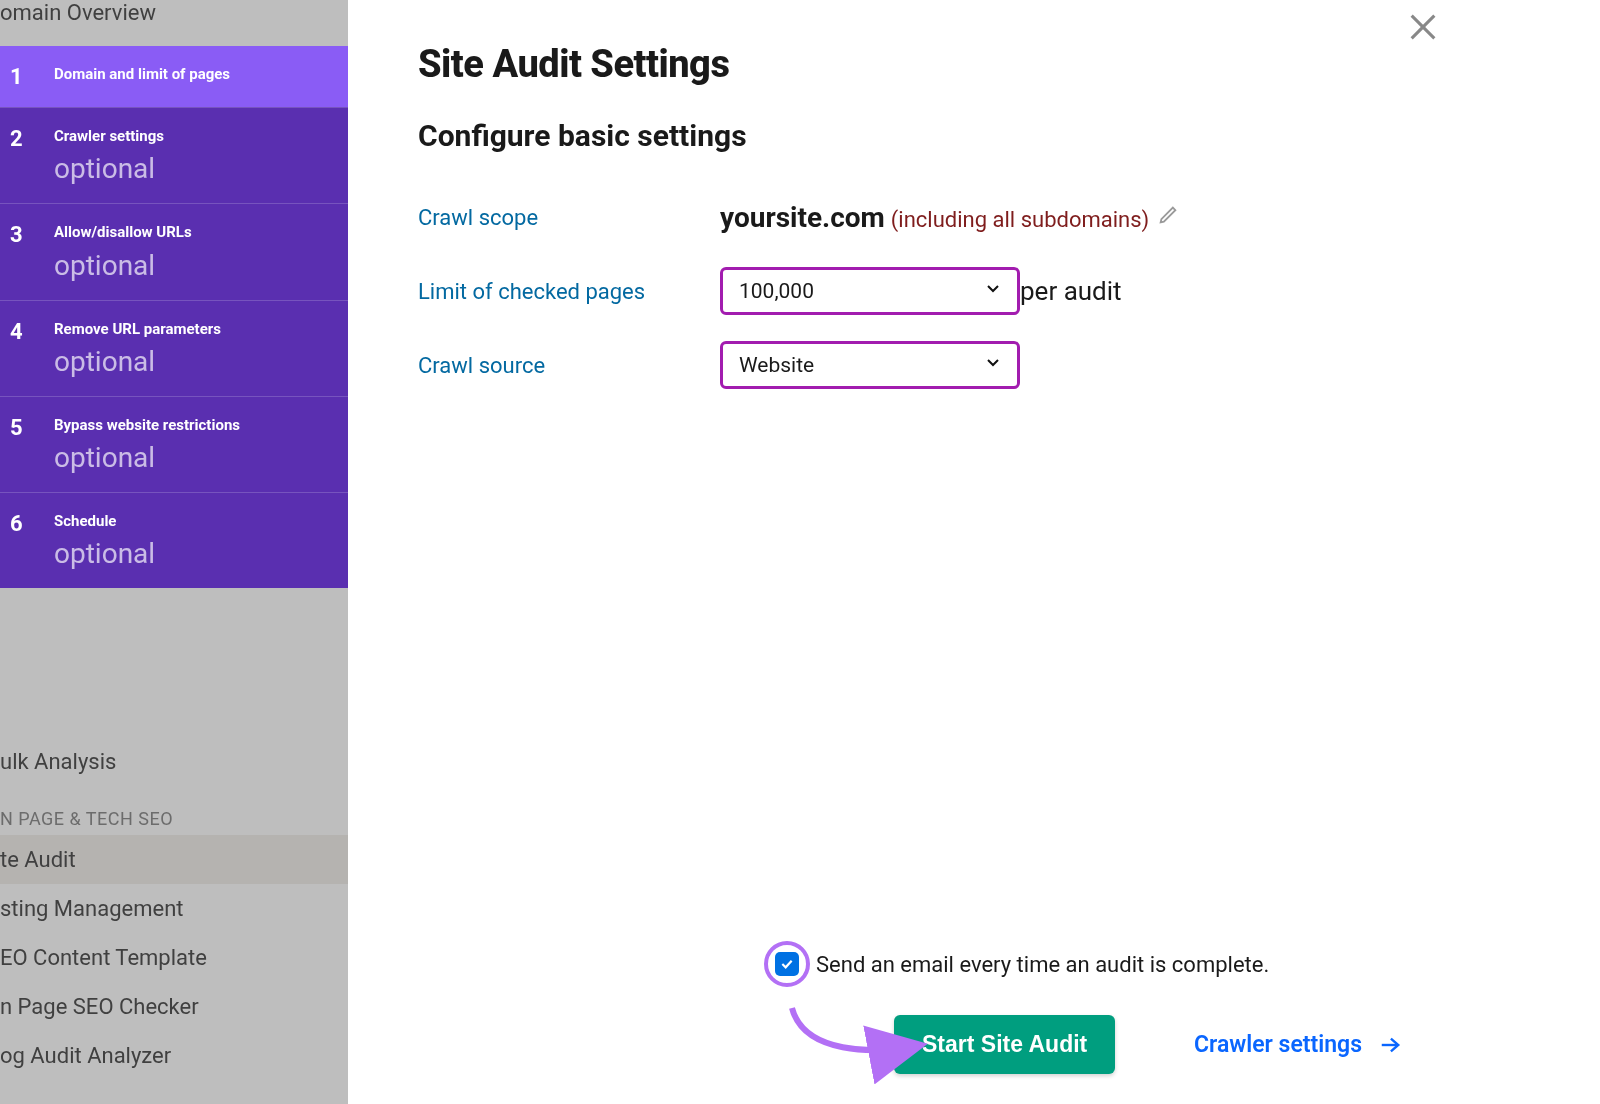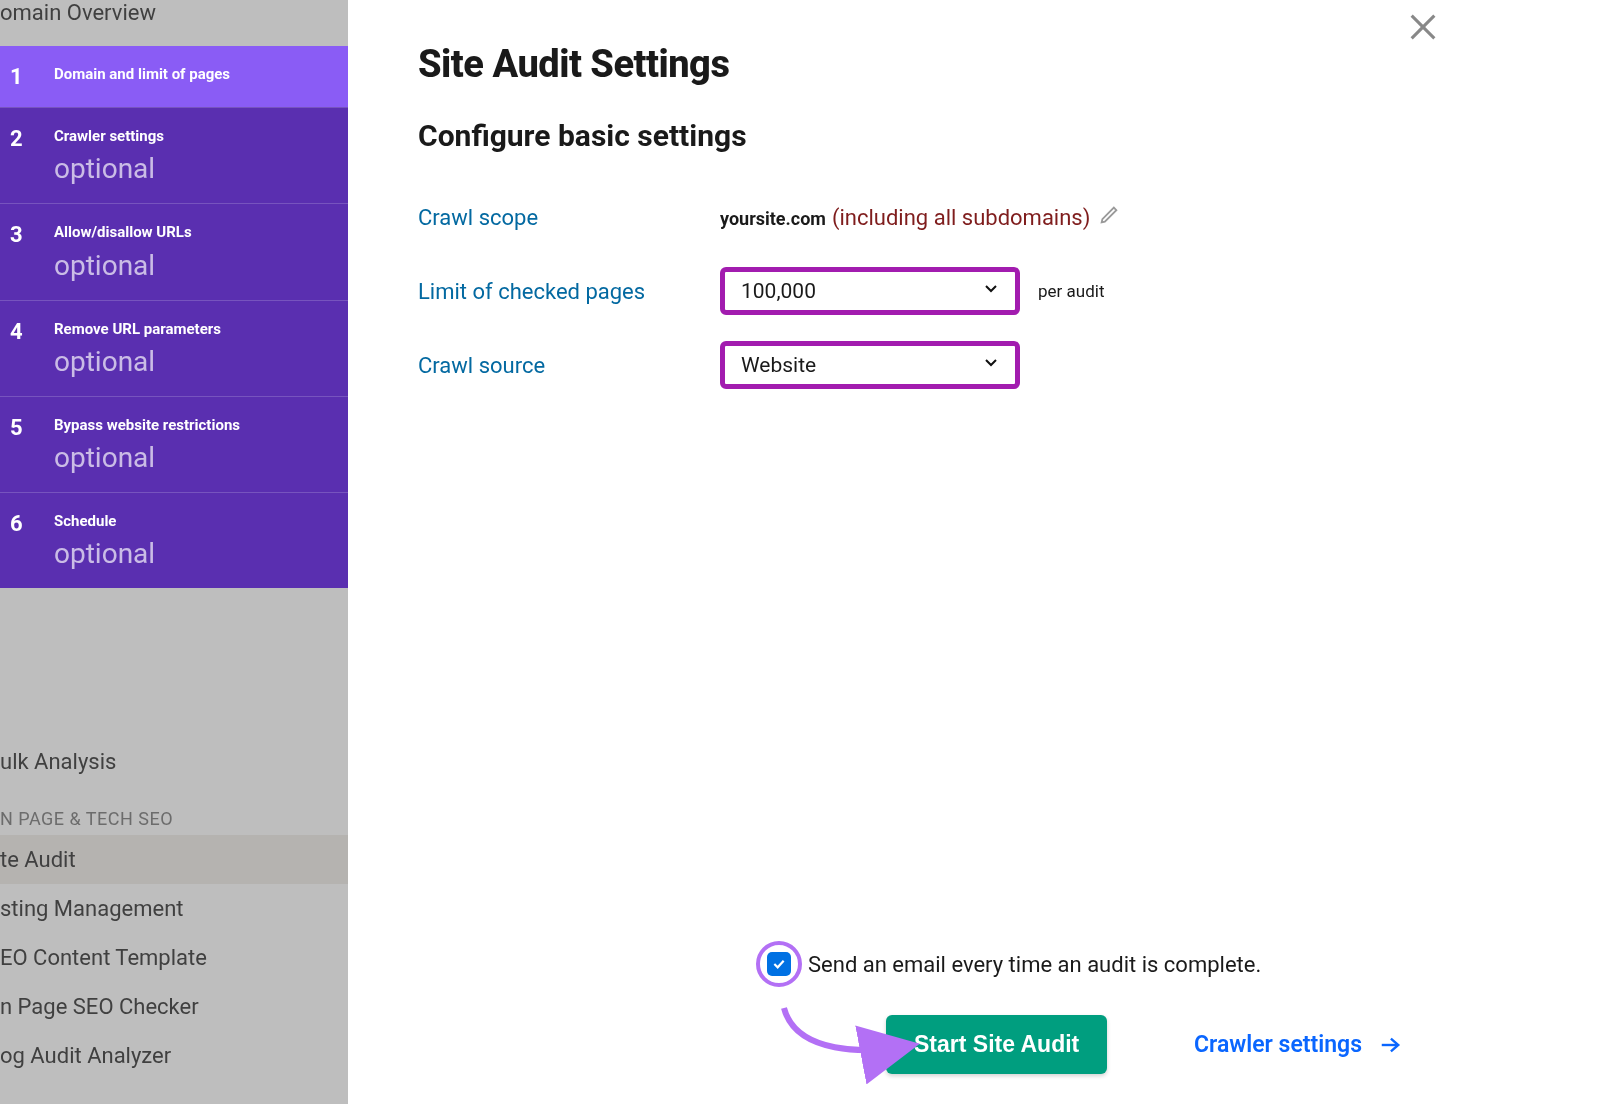--- a/index.html
+++ b/index.html
@@ -27,31 +27,31 @@
   .close { position:absolute; right:24px; top:10px; cursor:pointer; color:#888; }
   .close svg { width:34px; height:34px; stroke:#888; stroke-width:2.2; }
 
   .content { padding:42px 0 0 70px; }
   h1 { font-size:38px; font-weight:800; letter-spacing:-0.5px; }
   h2 { font-size:30px; font-weight:700; margin-top:32px; }
 
   .form { margin-top:34px; }
   .row { display:flex; align-items:center; min-height:60px; margin-bottom:14px; }
   .lbl { width:302px; flex:none; font-size:22px; color:#0369a1; }
-  .val-domain { font-size:18px; font-weight:700; }
+  .val-domain { font-size:28px; font-weight:700; }
   .val-sub { font-size:22px; color:#7f1d1d; font-weight:400; margin-left:6px;}
   .pencil { margin-left:8px; color:#9a9a9a; cursor:pointer; }
   .pencil svg { width:22px; height:22px; stroke:#9a9a9a; stroke-width:2; fill:none;}
-  .sel { position:relative; width:300px; height:48px; border:5px solid #a21caf; border-radius:6px; background:#fff; display:flex; align-items:center; padding:0 16px; font-size:21px; cursor:pointer;}
+  .sel { position:relative; width:300px; height:48px; border:3px solid #a21caf; border-radius:6px; background:#fff; display:flex; align-items:center; padding:0 16px; font-size:21px; cursor:pointer;}
   .sel .chev { position:absolute; right:14px; top:50%; transform:translateY(-50%);}
   .sel .chev svg { width:20px; height:20px; stroke:#111; stroke-width:2.4; fill:none;}
-  .suffix { font-size:17px; margin-left:18px; }
-
-  
-  .footer { position:absolute; left:60px; right:60px; bottom:30px; }
+  .suffix { font-size:26px; }
+
+  
+  .footer { position:absolute; left:68px; right:60px; bottom:30px; }
   .email-row { display:flex; align-items:center; justify-content:flex-start; margin-left:348px; margin-bottom:28px; }
   .chk-wrap { position:relative; width:46px; height:46px; display:flex; align-items:center; justify-content:center;}
   .chk-ring { position:absolute; inset:0; border:4px solid #b370f5; border-radius:50%; }
   .chk { width:24px; height:24px; background:#0071e3; border-radius:5px; display:flex; align-items:center; justify-content:center;}
   .chk svg { width:16px; height:16px; stroke:#fff; stroke-width:3.2; fill:none;}
   .email-text { font-size:22px; margin-left:6px; }
 
   .actions { display:flex; align-items:center; justify-content:space-between; margin-left:348px; position:relative;}
   .arrow-annot { position:absolute; left:20px; bottom:6px; }
   .arrow-annot svg { width:140px; height:60px; overflow:visible;}

